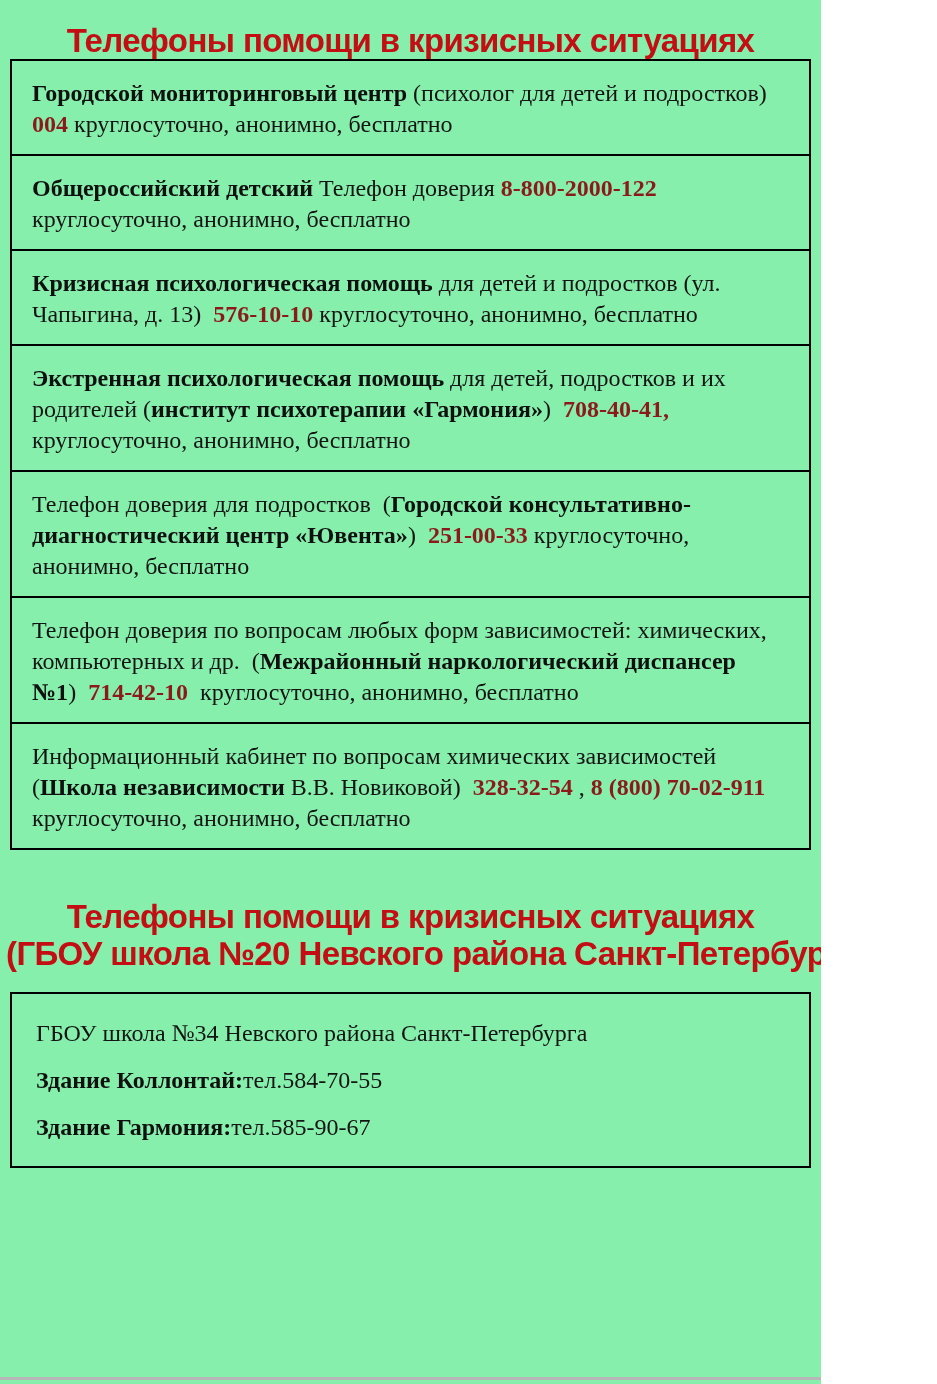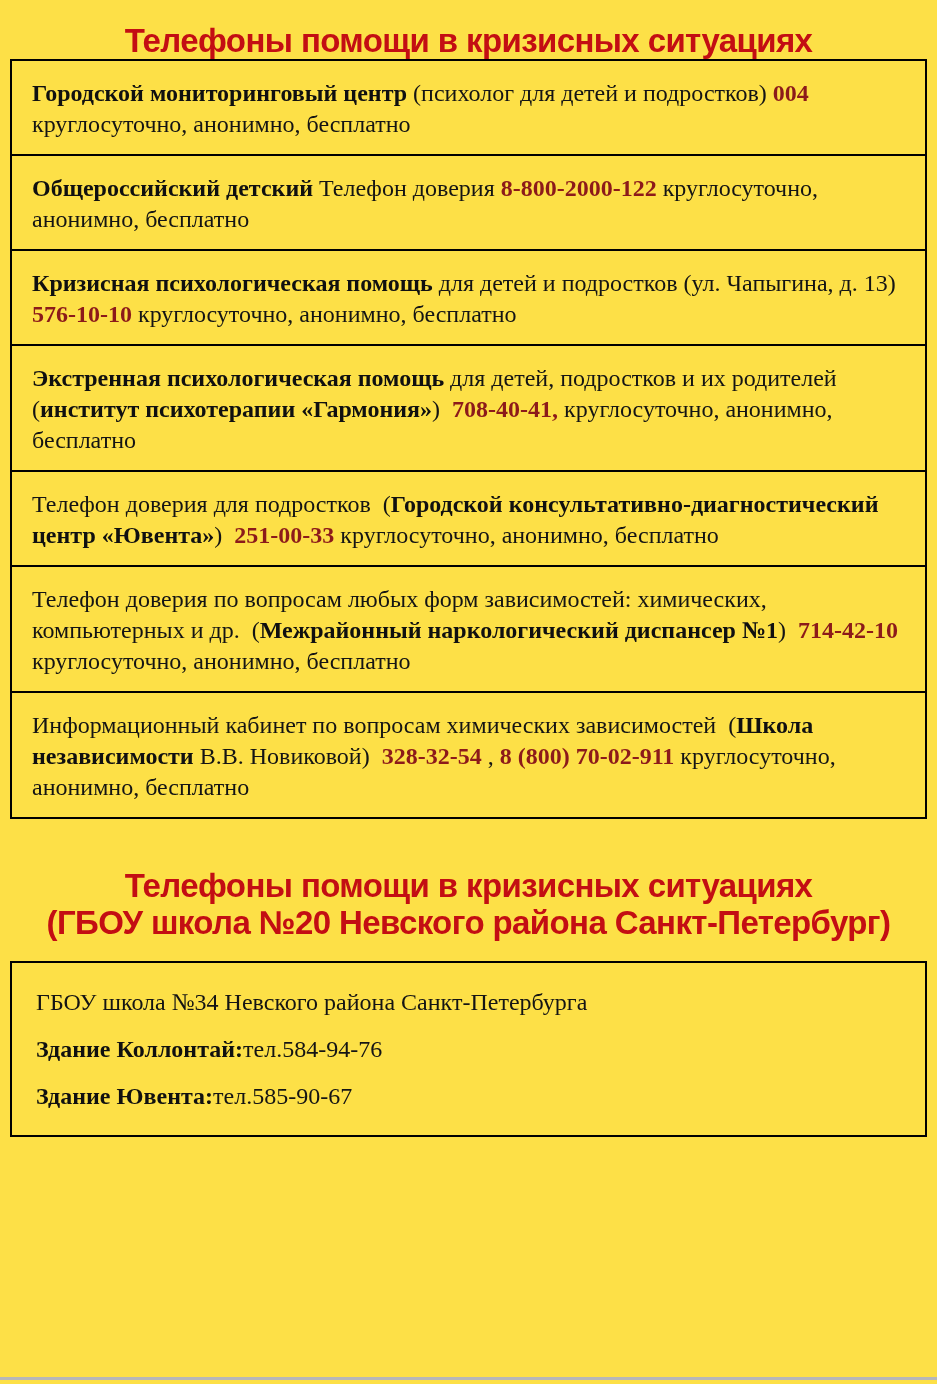--- a/index.html
+++ b/index.html
@@ -2,23 +2,23 @@
 <html lang="ru" style="--title-red: #C30E13; --phone-red: #8C1A1A; --link-blue: #2E74B5;"><head>
 <meta charset="utf-8">
 <style>
   html, body {
     margin: 0;
     padding: 0;
     background: #ffffff;
   }
   .page {
     position: relative;
-    width: 937px;
+    width: 821px;
     height: 1384px;
-    background: #fde047;
+    background: #86efac;
     overflow: hidden;
     color: #141414;
   }
   
   .doc-title {
     text-align: center;
     font-family: "Liberation Sans", "DejaVu Sans", sans-serif;
     font-weight: bold;
     font-size: 33px;
     line-height: 37px;
@@ -99,19 +99,19 @@
     <div class="hrow"><span class="s-r">Информационный кабинет по вопросам химических зависимостей  (</span><span class="s-b">Школа независимости</span><span class="s-r"> В.В. Новиковой)  </span><span class="s-p">328-32-54</span><span class="s-r"> , </span><span class="s-p">8 (800) 70-02-911</span><span class="s-r"> круглосуточно, анонимно, бесплатно</span></div>
   </div>
 
   <div class="doc-title title-school">
     <div class="t-line">Телефоны помощи в кризисных ситуациях</div>
     <div class="t-line">(ГБОУ школа №20 Невского района Санкт-Петербург)</div>
   </div>
 
   <div class="sbox">
     <p>ГБОУ школа №34 Невского района Санкт-Петербурга</p>
-    <p><span class="s-b">Здание Коллонтай:</span><span class="s-r">тел.584-94-76</span></p>
-    <p><span class="s-b">Здание Ювента:</span><span class="s-r">тел.585-90-67</span></p>
+    <p><span class="s-b">Здание Коллонтай:</span><span class="s-r">тел.584-70-55</span></p>
+    <p><span class="s-b">Здание Гармония:</span><span class="s-r">тел.585-90-67</span></p>
   </div>
 
   <div class="bottom-gray-line"></div>
 
 </div>
 
 </body></html>

